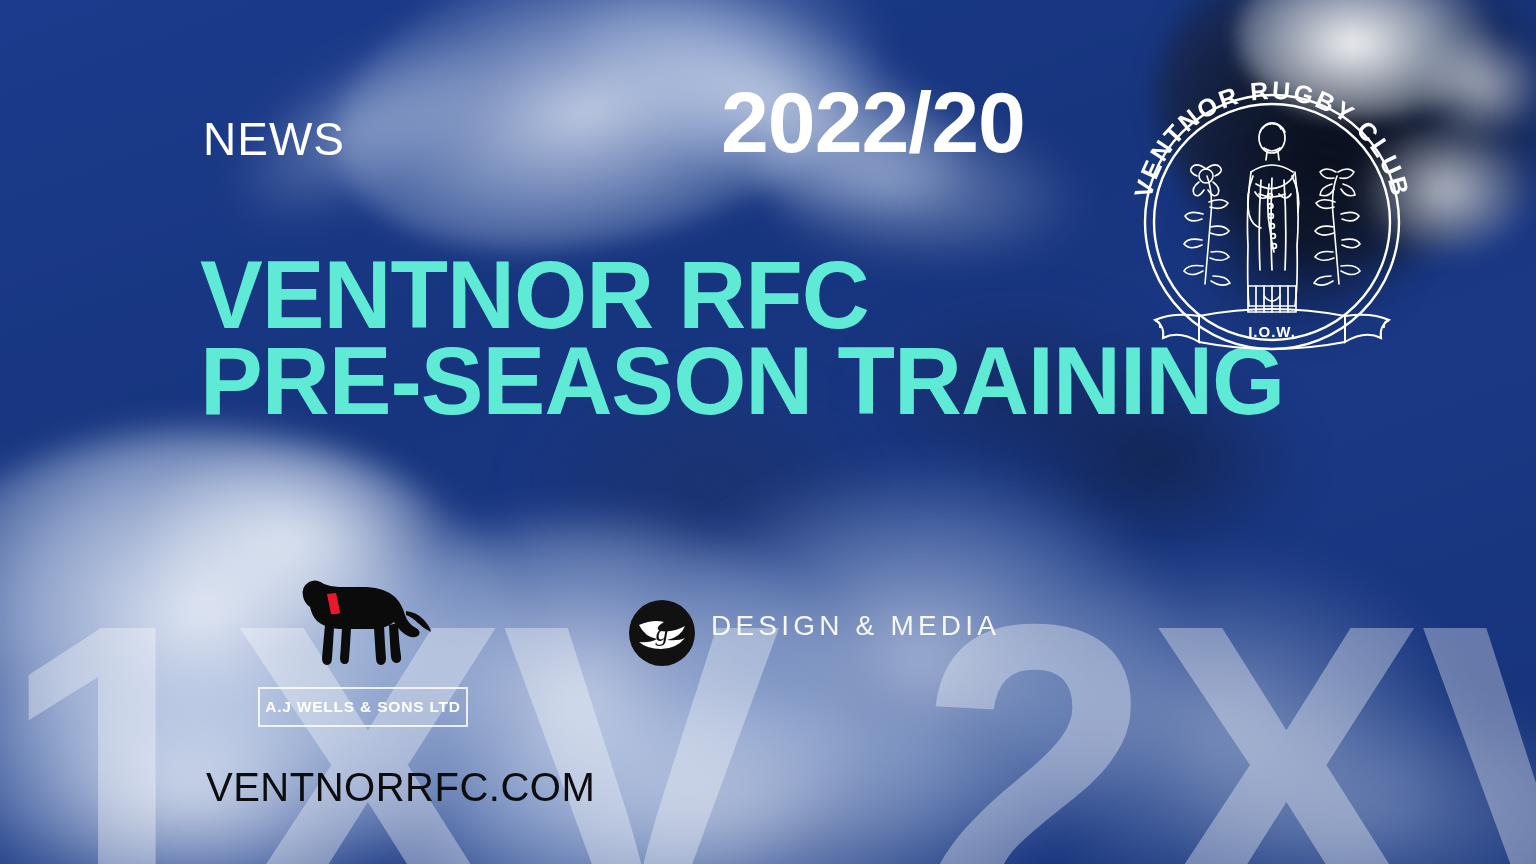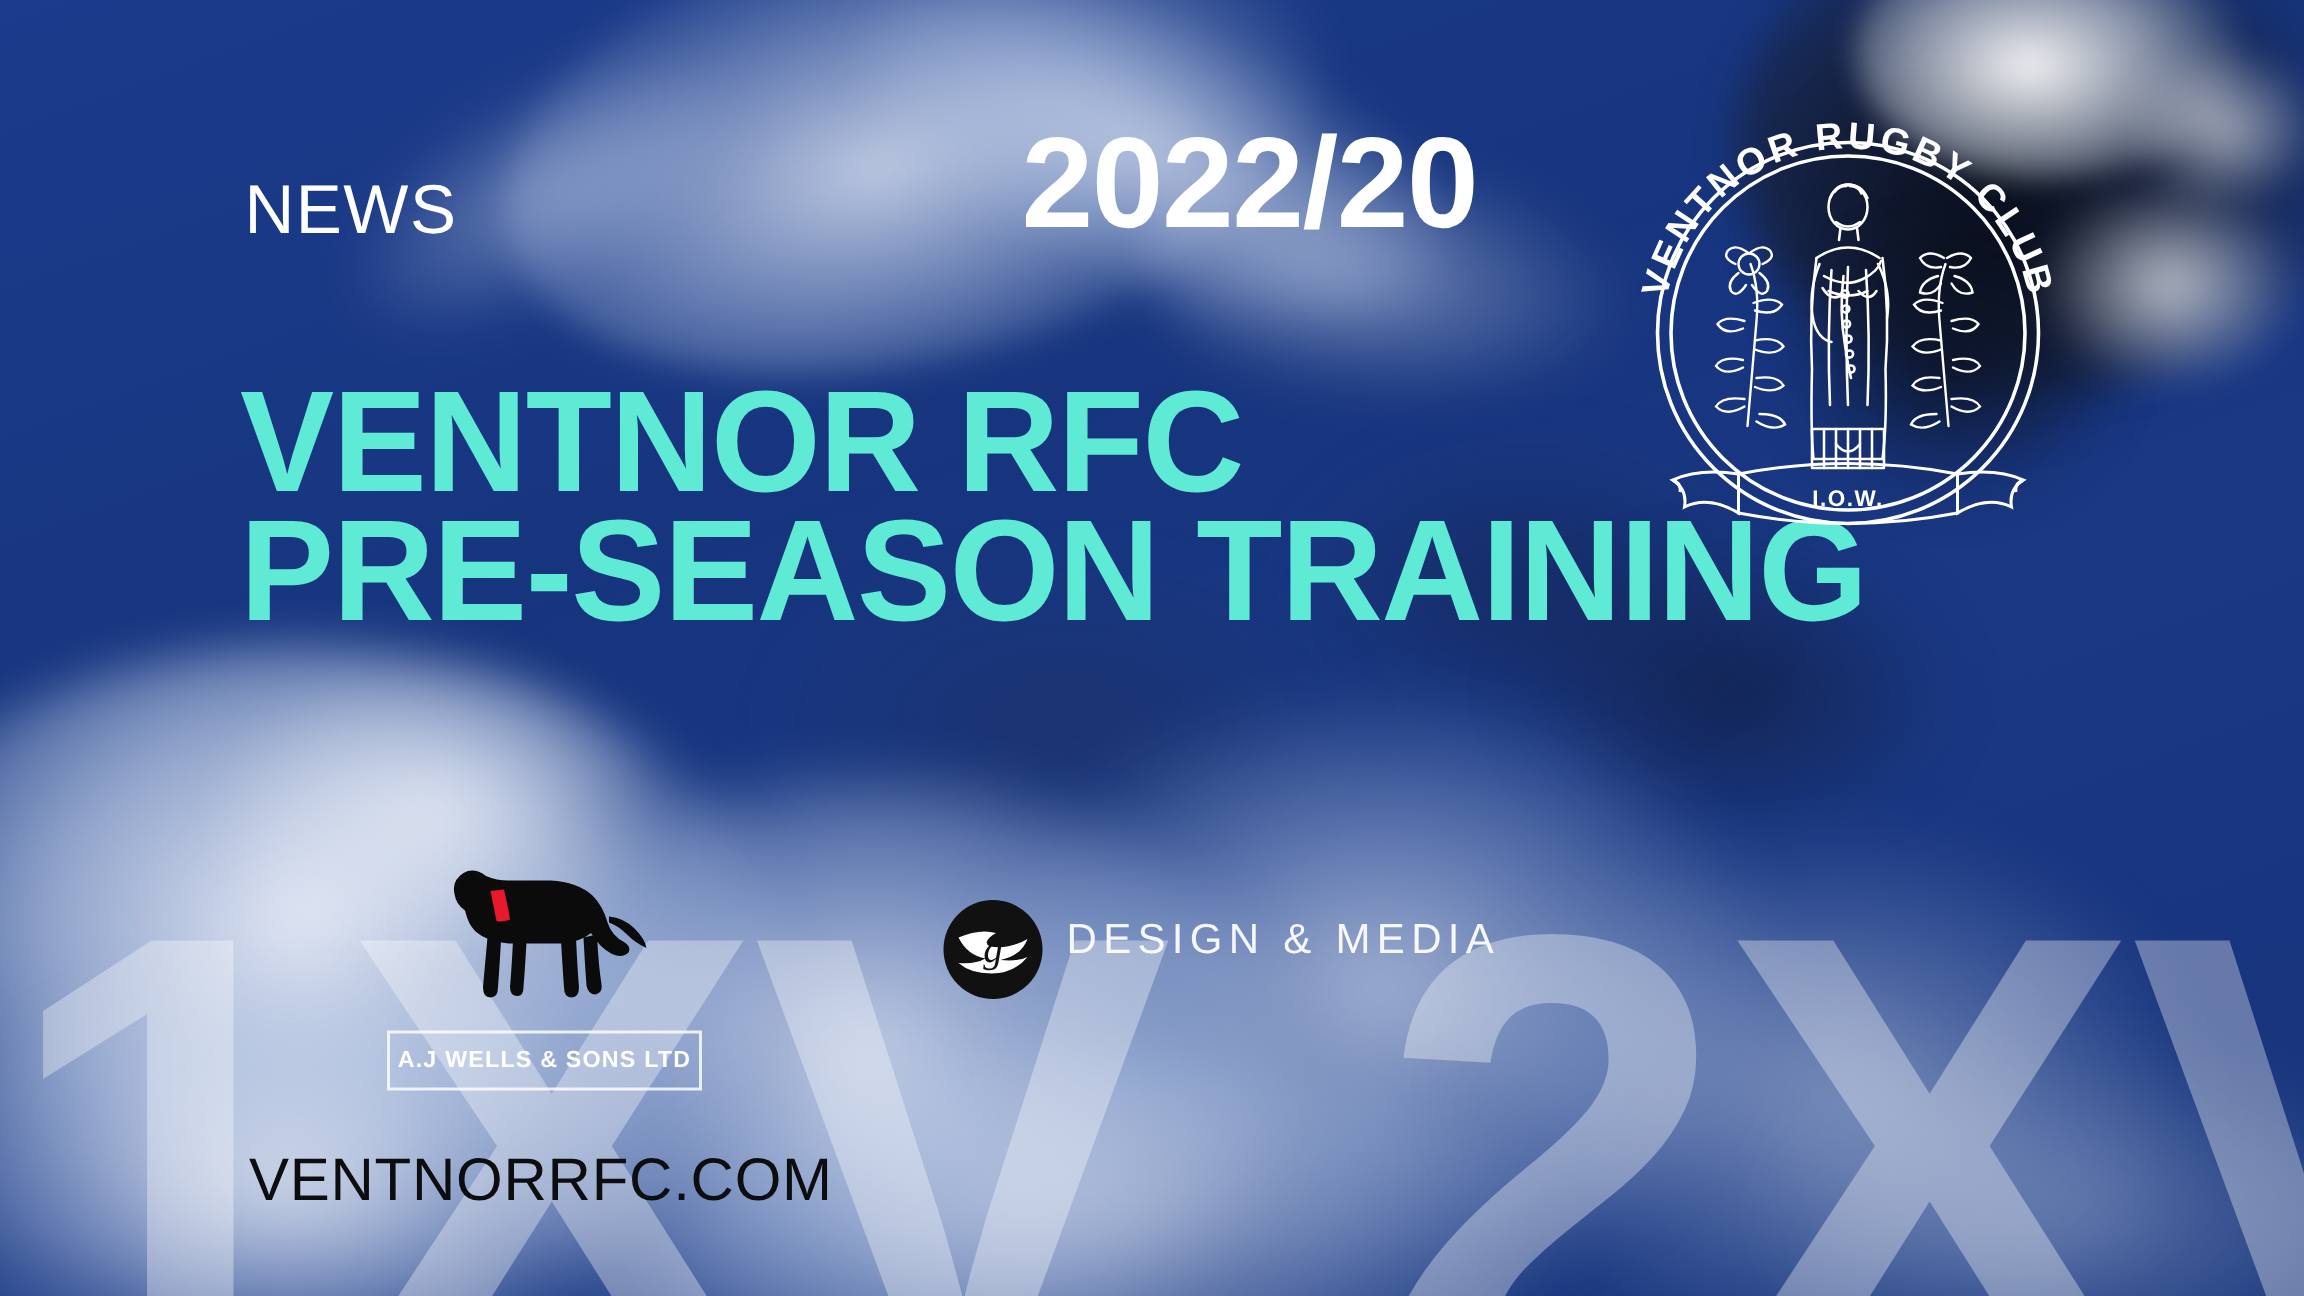--- a/index.html
+++ b/index.html
@@ -116,21 +116,21 @@
     font-size: 420px;
     line-height: 1;
     letter-spacing: -6px;
     color: rgba(255,255,255,.34);
     white-space: nowrap;
     pointer-events: none;
   }
   .watermark .gap { letter-spacing: 26px; }
 
   
-  .content { position: absolute; inset: 0; z-index: 3; }
+  .content { position: absolute; inset: 0; z-index: 3; margin-left: 40px; }
 
   .news-label {
     position: absolute;
     left: 163px;
     top: 112px;
     font-size: 46px;
     font-weight: 400;
     letter-spacing: 1px;
     color: #ffffff;
   }

